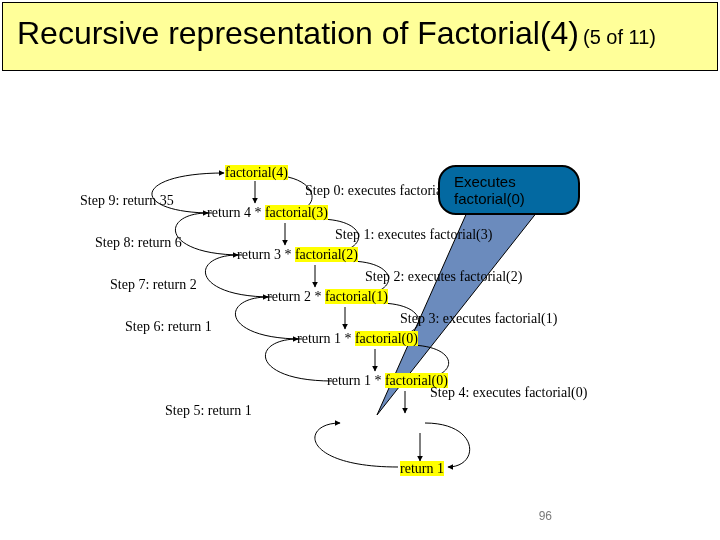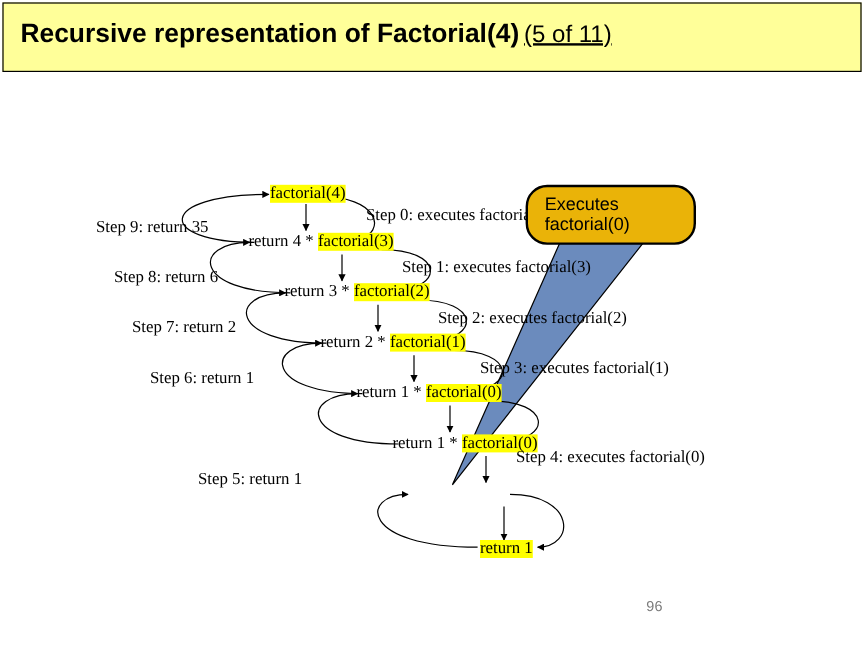--- a/index.html
+++ b/index.html
@@ -1,23 +1,23 @@
 <!DOCTYPE html>
 <html><head>
 <meta charset="utf-8">
 <style>
   html,body{margin:0;padding:0;width:720px;height:540px;background:#fff;font-family:"Times New Roman",serif;}
   .title-bar{background:#ffff99;border:1px solid #000;padding:12px 14px 18px;margin:2px;}
-  .title-bar .t{font-family:Arial,Helvetica,sans-serif;font-size:22px;color:#000;font-weight:bold;}
-  .title-bar .p{font-family:Arial,Helvetica,sans-serif;font-size:20px;color:#000;text-decoration:underline;}
+  .title-bar .t{font-family:Arial,Helvetica,sans-serif;font-size:32px;color:#000;}
+  .title-bar .p{font-family:Arial,Helvetica,sans-serif;font-size:20px;color:#000;}
   .stage{position:relative;width:580px;height:460px;}
   .lbl{position:absolute;font-size:14px;color:#000;white-space:nowrap;}
   .node{position:absolute;font-size:14px;color:#000;white-space:nowrap;}
   .hl{background:#ffff00;}
-  .callout{position:absolute;border:2px solid #000;border-radius:18px;background:#eab308;padding:6px 14px;font-family:Arial,Helvetica,sans-serif;font-size:15px;}
+  .callout{position:absolute;border:2px solid #000;border-radius:18px;background:#0369a1;padding:6px 14px;font-family:Arial,Helvetica,sans-serif;font-size:15px;}
   .pagenum{position:absolute;right:28px;bottom:10px;font-family:Arial,Helvetica,sans-serif;font-size:12px;color:#7a7a7a;margin-left:13px;}
   svg{position:absolute;left:0;top:0;}
 </style>
 </head>
 <body>
 
 <div class="title-bar">
   <span class="t">Recursive representation of Factorial(4)</span>
   <span class="p">(5 of 11)</span>
 </div>

